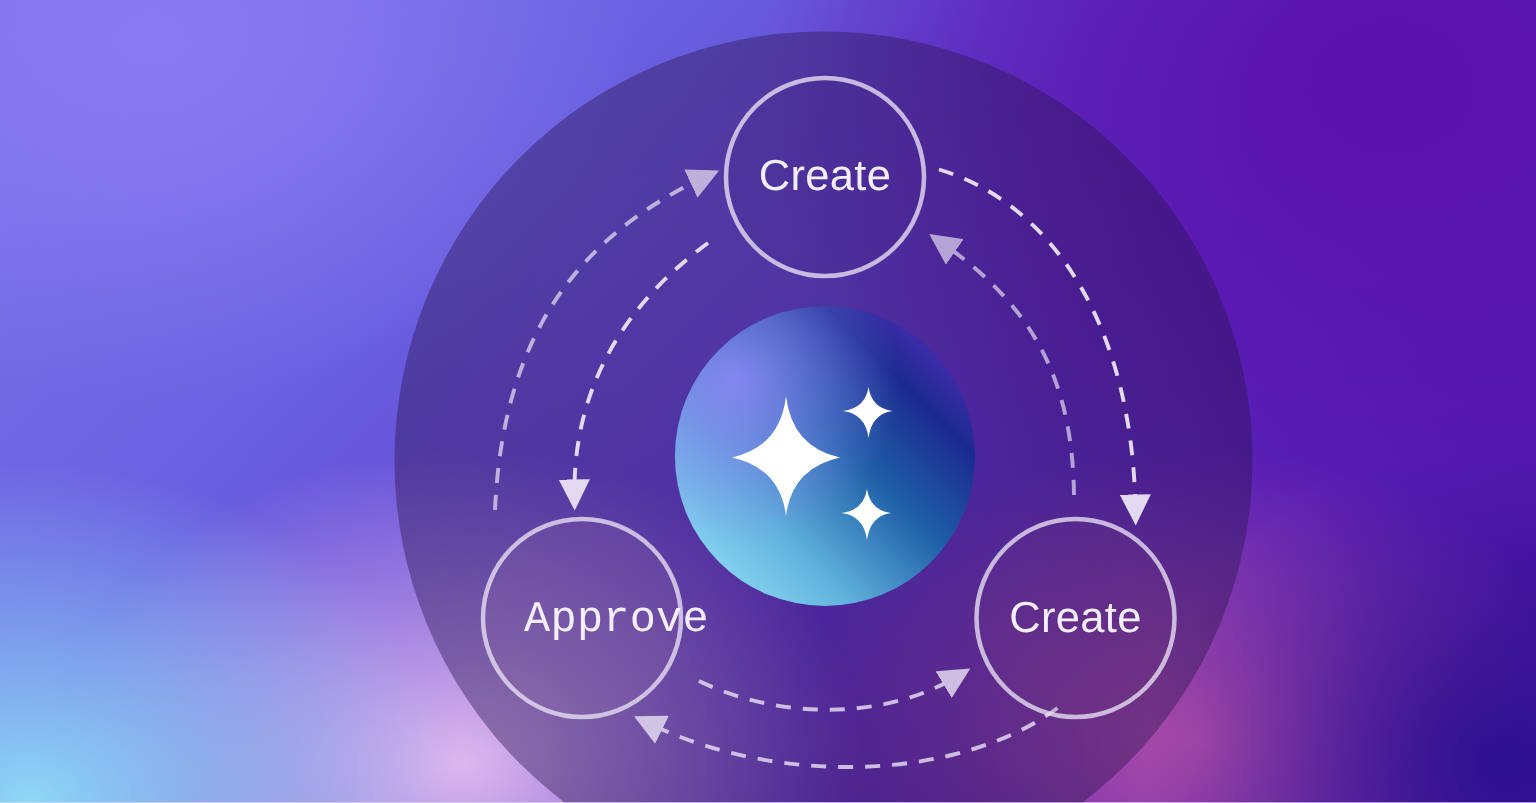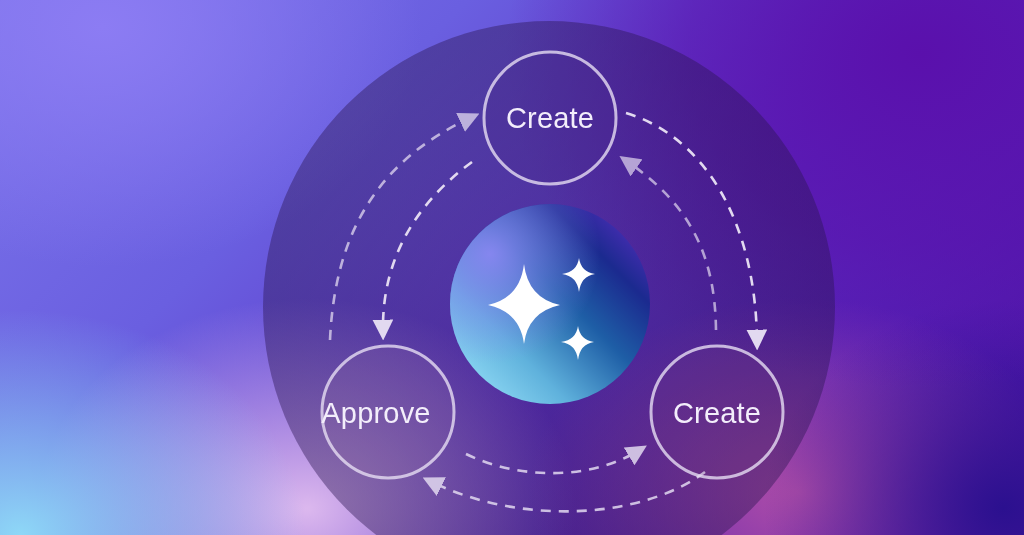--- a/index.html
+++ b/index.html
@@ -74,13 +74,13 @@
     <g fill="#ffffff">
       <path d="M 524 264 Q 528 298 560 305 Q 528 312 524 344 Q 520 312 488 305 Q 520 298 524 264 Z"></path>
       <path d="M 579 258 Q 581 272 595 274 Q 581 276 579 292 Q 577 276 562 274 Q 577 272 579 258 Z"></path>
       <path d="M 578 326 Q 580 340 594 342 Q 580 344 578 360 Q 576 344 561 342 Q 576 340 578 326 Z"></path>
     </g>
   </g>
 </svg>
 
 <div class="label" style="left:550px; top:118px;">Create</div>
 <div class="label" style="left:717px; top:413px;">Create</div>
-<div class="label" style="left:376px; top:413px;">Approve</div>
+<div class="label" style="left:411px; top:413px;font-family:Liberation Mono, monospace;">Approve</div>
 
 </body></html>

